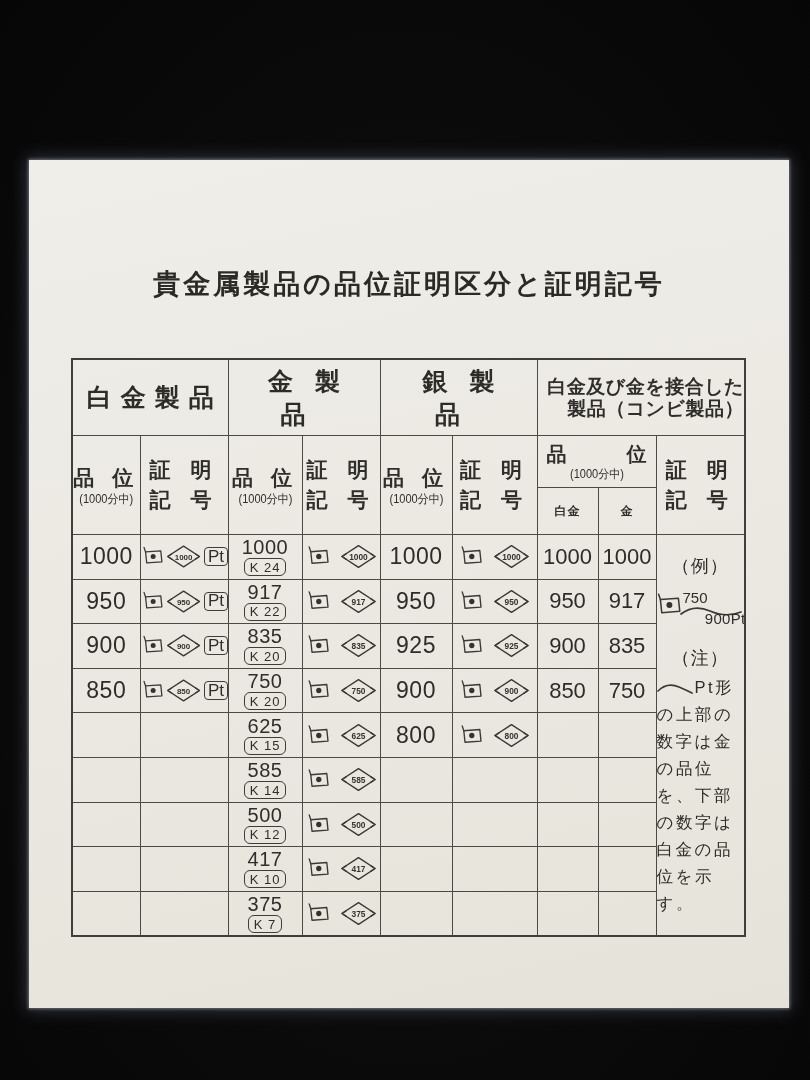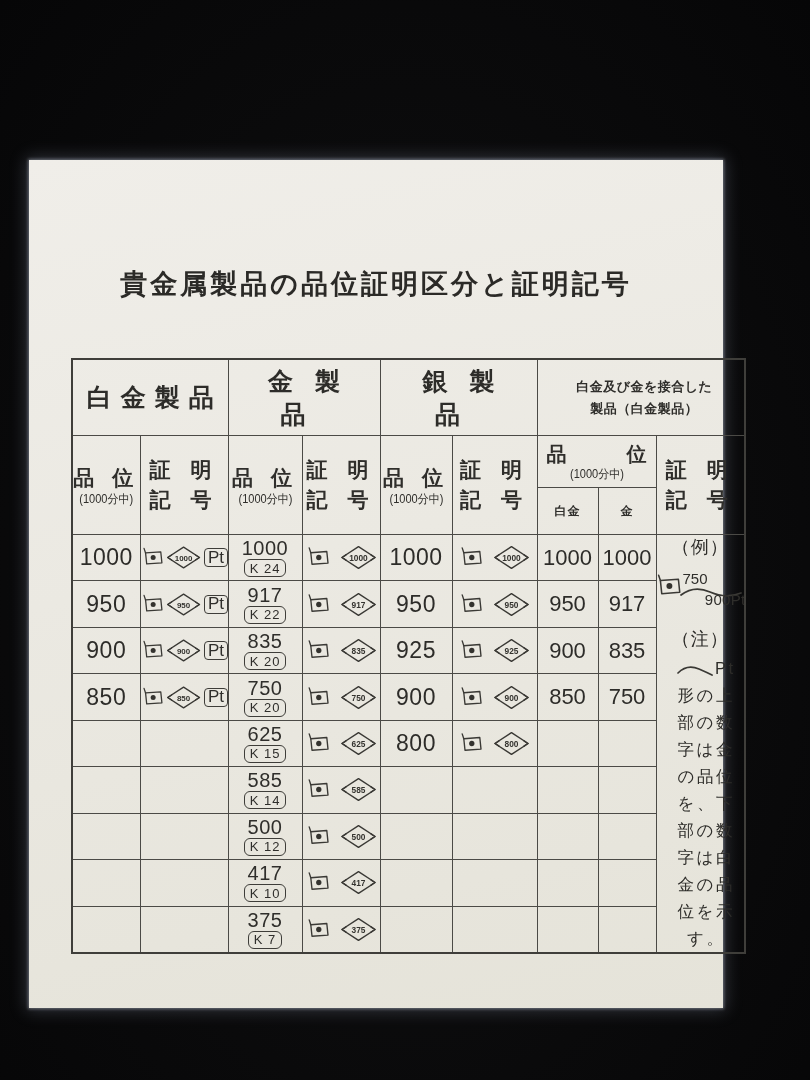--- a/index.html
+++ b/index.html
@@ -5,21 +5,21 @@
   html,body{margin:0;padding:0;}
   body{
     width:810px;height:1080px;position:relative;overflow:hidden;
     background:#0a0a0b;
     font-family:"Liberation Sans", sans-serif;
     color:#2f2e2b;
   }
   .backdrop{position:absolute;inset:0;background:
     radial-gradient(ellipse at 50% 55%, #111113 0%, #0a0a0b 60%, #060607 100%);}
   .paper{
-    position:absolute;left:29px;top:160px;width:694px;height:848px;
+    position:absolute;left:29px;top:160px;width:760px;height:848px;
     background:linear-gradient(168deg,#f0eee9 0%,#ebe9e2 45%,#e5e3d9 100%);
     box-shadow:0 0 16px 3px rgba(180,195,225,0.22), 0 0 3px 1px rgba(225,233,250,0.4);
   }
   .doc-title{
     position:absolute;left:0;top:106px;width:100%;
     text-align:center;font-size:27px;font-weight:bold;
     letter-spacing:3px;color:#2b2a27;
   }
   table.hallmark{
     position:absolute;left:42px;top:198px;width:673px;
@@ -27,21 +27,21 @@
     border:2.5px solid #3f3e3a;
   }
   table.hallmark td{
     border:1.5px solid #4b4a46;text-align:center;vertical-align:middle;
     padding:0;overflow:hidden;
   }
   td.grp{height:75px;font-size:25px;font-weight:bold;color:#2d2c29;}
   .ls1{letter-spacing:9px;text-indent:9px;font-family:Liberation Serif, serif;}
   .ls2{letter-spacing:22px;text-indent:22px;}
   td.grp-combi{font-weight:bold;}
-  .combi-hline{font-size:13px;line-height:22px;letter-spacing:0.5px;text-align:center;padding-left:7px;}
+  .combi-hline{font-size:19px;line-height:22px;letter-spacing:0.5px;text-align:right;padding-left:7px;}
   td.subhead{height:98px;}
   .sh-big{font-size:21px;font-weight:bold;letter-spacing:6px;line-height:27px;}
   .sh-small{font-size:12px;letter-spacing:0;transform:scaleX(0.92);transform-origin:center;line-height:16px;white-space:nowrap;}
   .sh-two{font-size:21px;font-weight:bold;letter-spacing:7px;line-height:30px;}
   td.combi-fine{height:50px;}
   .jfy{width:100px;margin:0 auto;text-align:justify;text-align-last:justify;font-size:20px;font-weight:bold;line-height:24px;}
   td.combi-sub{height:45px;font-size:12px;font-weight:bold;letter-spacing:1px;}
   tr.data td{height:43.6px;}
   td.num{font-size:23px;letter-spacing:0.5px;color:#2d2c29;}
   td.cnum{font-size:22px;color:#2d2c29;}
@@ -60,21 +60,21 @@
   svg .fill{fill:#34332f;stroke:none;}
   svg text{fill:#34332f;font-family:"Liberation Sans",sans-serif;font-weight:bold;}
   td.notecell{vertical-align:top;text-align:left;padding:8px 5px 0 7px;}
   .note-label{font-size:18px;letter-spacing:1px;color:#2d2c29;}
   .example-mark{display:flex;align-items:flex-start;margin:14px 0 10px -2px;}
   .frac{position:relative;width:62px;height:44px;margin-left:-2px;}
   .frac-top{position:absolute;left:3px;top:-3px;font-size:15px;}
   .frac-wave{position:absolute;left:0px;top:11px;}
   .frac-bottom{position:absolute;right:-4px;top:18px;font-size:15px;letter-spacing:0.3px;}
   .note-body{margin-top:4px;font-size:16.5px;line-height:27px;letter-spacing:2.5px;color:#2d2c29;
-    text-align:center;word-break:break-all;padding-left:12px;}
+    text-align:left;word-break:break-all;}
   .wave-inline{display:inline-block;vertical-align:middle;margin-right:2px;}
 </style>
 </head>
 <body>
 
 <div class="backdrop"></div>
 
 <div class="paper">
 
   <div class="doc-title">貴金属製品の品位証明区分と証明記号</div>
@@ -92,21 +92,21 @@
         <col style="width:89px">
     </colgroup>
 
     <tbody>
         <tr>
       <td class="grp ls1" colspan="2">白金製品</td>
       <td class="grp ls2" colspan="2">金製品</td>
       <td class="grp ls2" colspan="2">銀製品</td>
       <td class="grp-combi" colspan="3">
         <div class="combi-hline">白金及び金を接合した</div>
-        <div class="combi-hline">製品（白金製品）</div>
+        <div class="combi-hline">製品（コンビ製品）</div>
       </td>
     </tr>
 
     <tr>
       <td class="subhead" rowspan="2">
         <div class="sh-big">品 位</div>
         <div class="sh-small">(1000分中)</div>
       </td>
       <td class="subhead" rowspan="2">
         <div class="sh-two">証 明</div>

